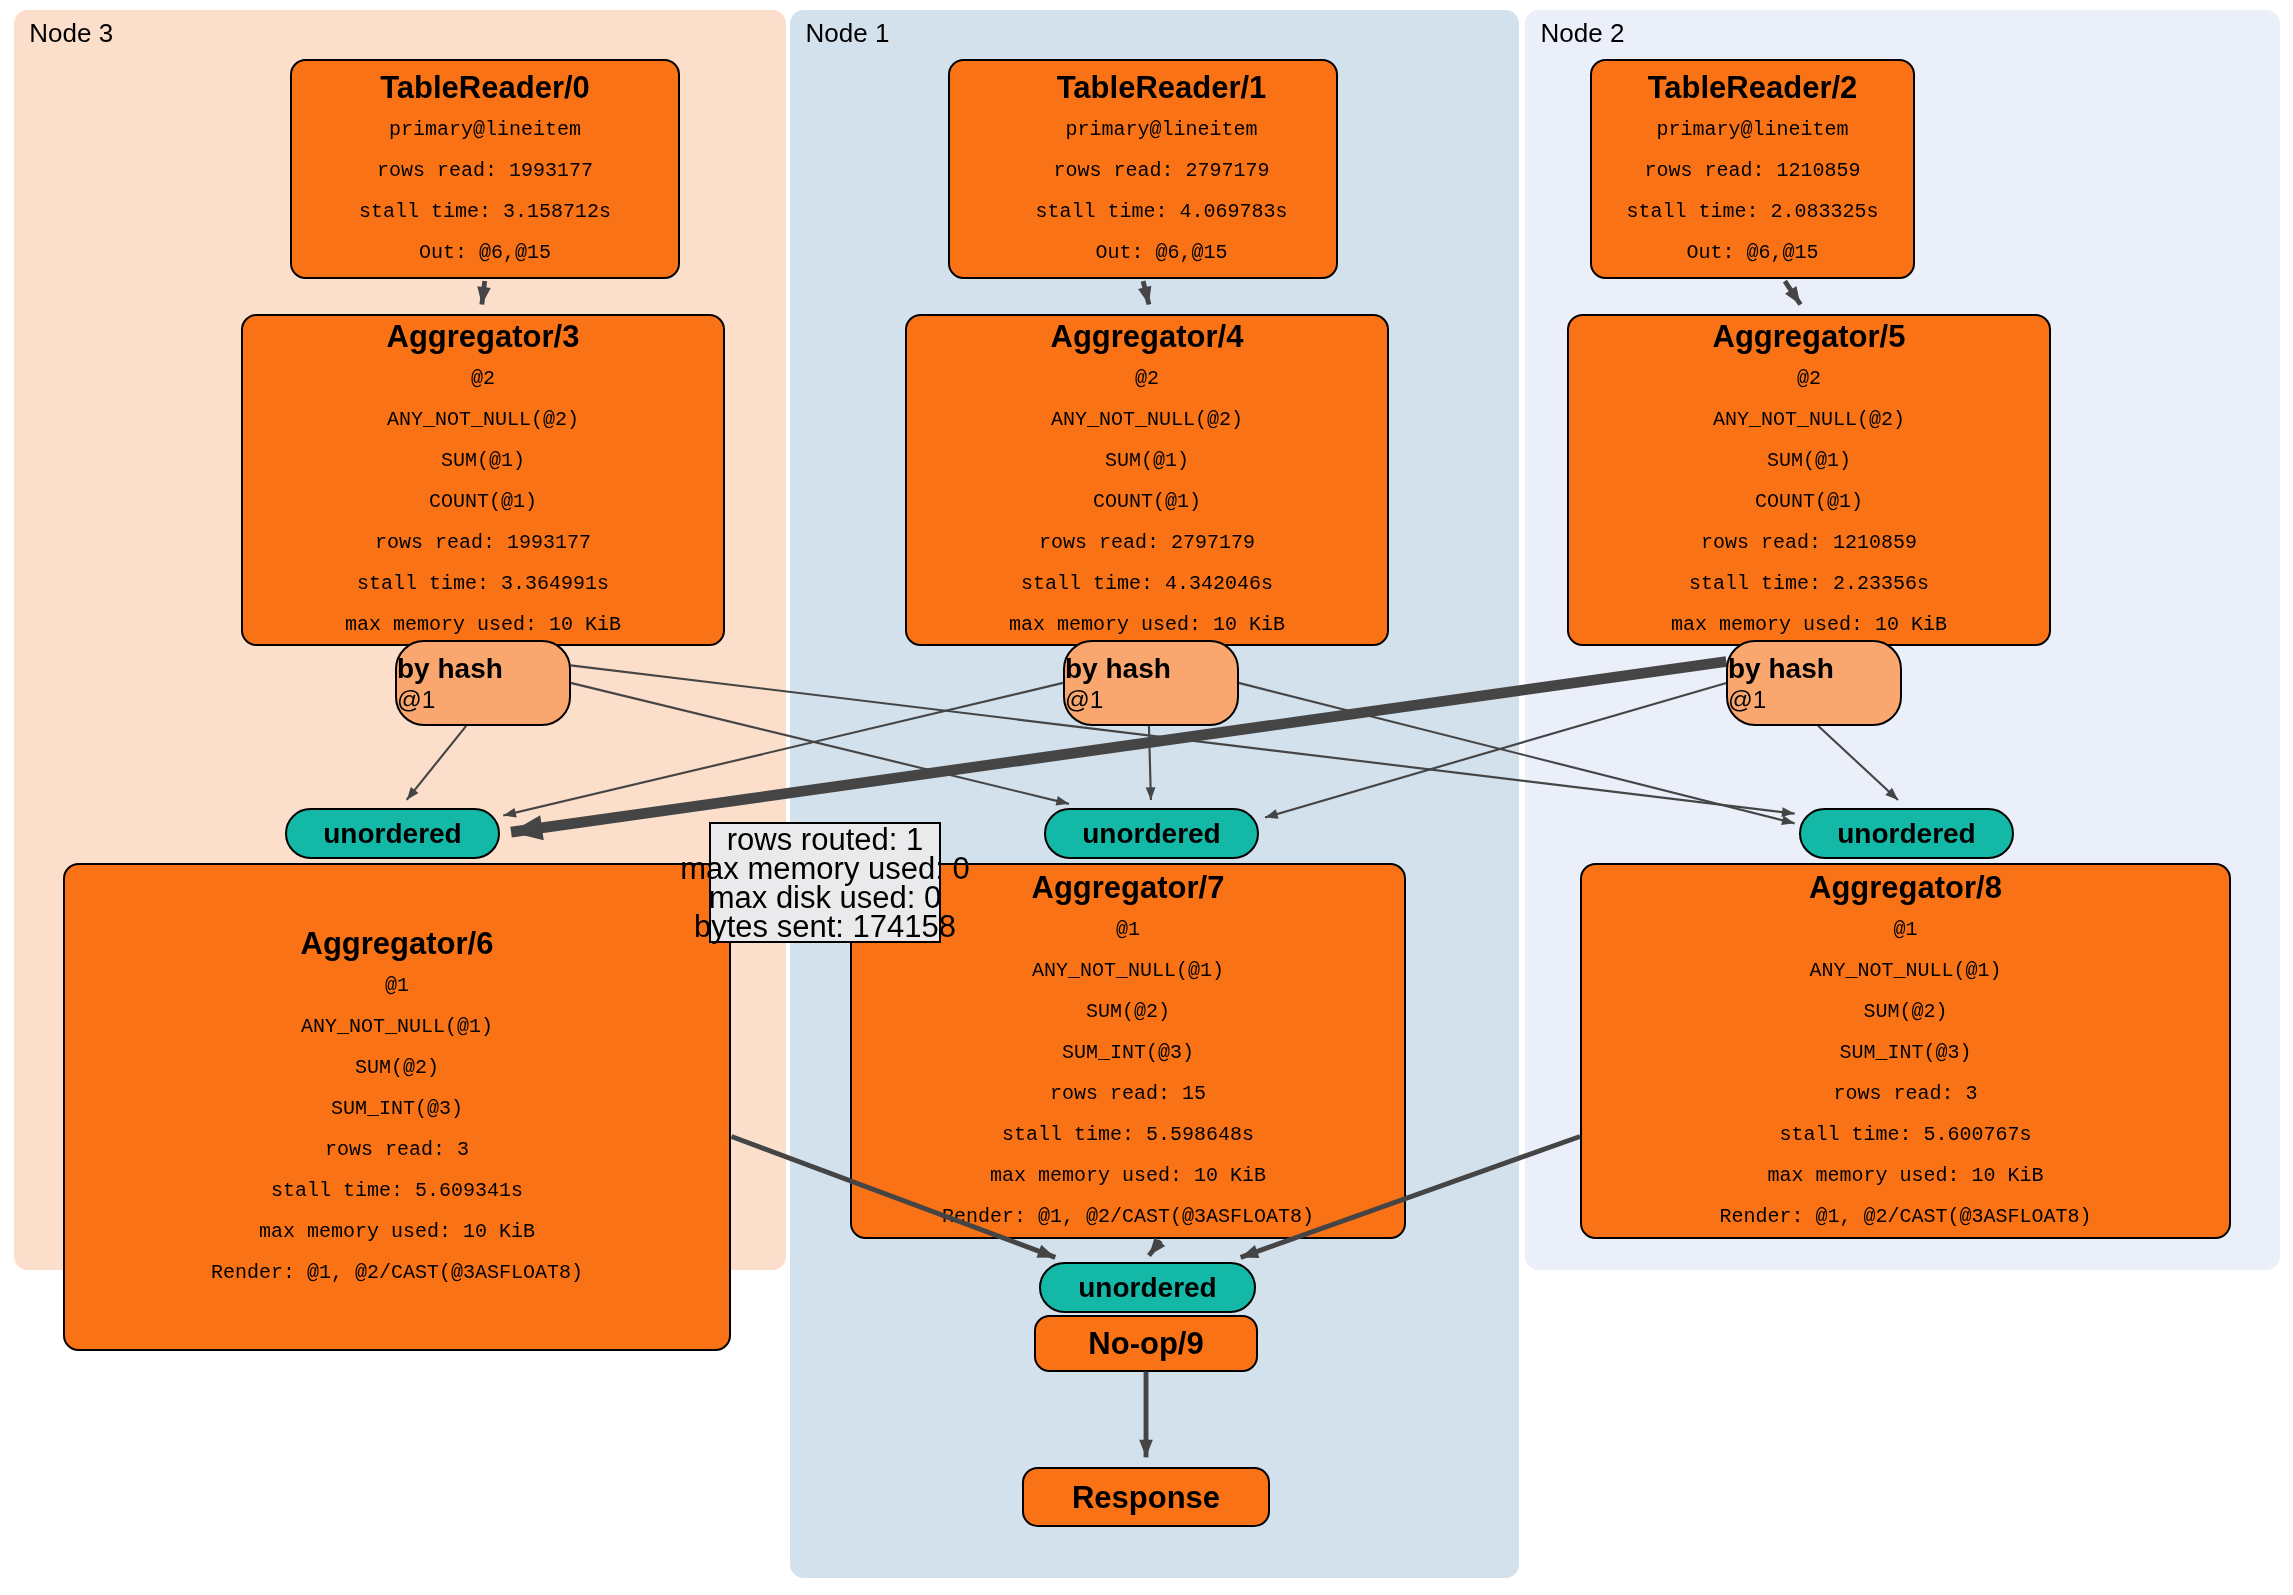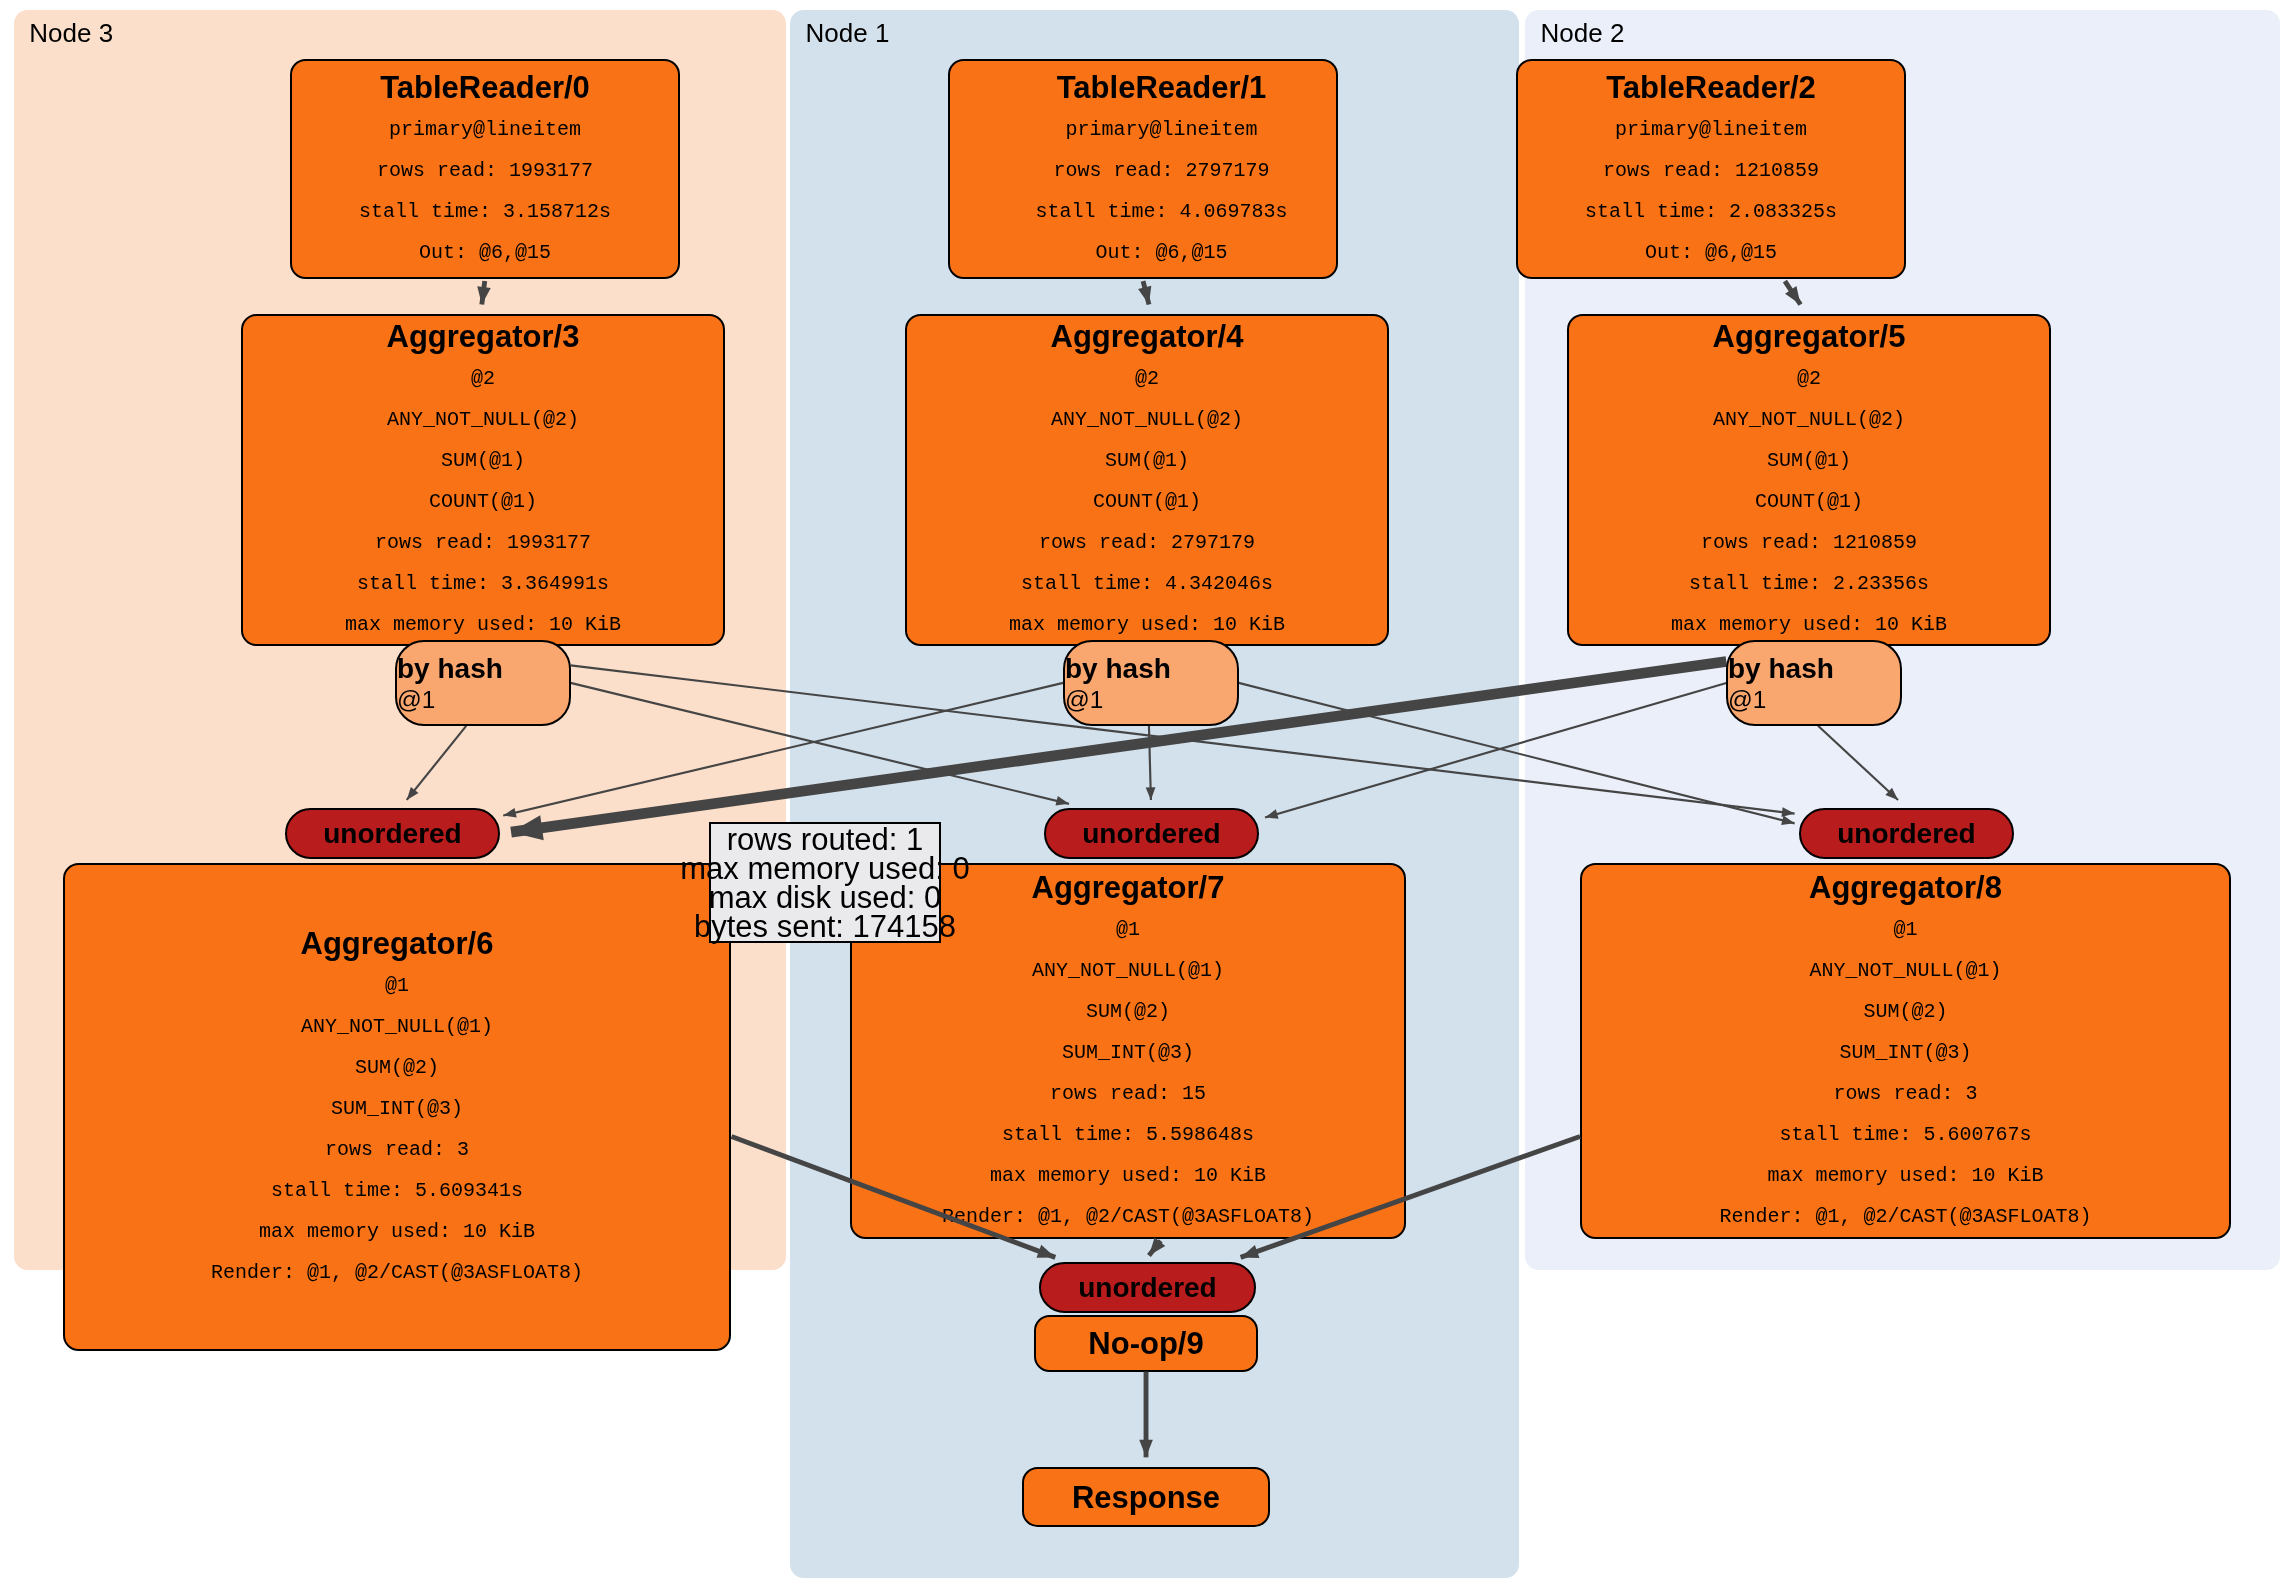--- a/index.html
+++ b/index.html
@@ -14,21 +14,21 @@
         align-items:center;text-align:center;box-sizing:border-box;padding:3.9px 5.9px;}
   .proc .title{font-weight:bold;font-size:31px;line-height:43px;color:#000;}
   .proc .ln{font-size:20px;line-height:41px;color:#000;white-space:nowrap;font-family:Liberation Mono, monospace;}
 
   .router{position:absolute;background:#f9a76f;border:2.9px solid #000;border-radius:29px;
           z-index:5;display:flex;flex-direction:column;justify-content:center;
           align-items:flex-start;box-sizing:border-box;}
   .router .rlabel{font-weight:bold;font-size:28px;line-height:33px;color:#000;}
   .router .rsub{font-size:24.4px;line-height:29px;color:#000;}
 
-  .sync{position:absolute;background:#b91c1c;border:2.9px solid #000;border-radius:27px;
+  .sync{position:absolute;background:#14b8a6;border:2.9px solid #000;border-radius:27px;
         z-index:5;display:flex;justify-content:center;align-items:center;
         font-weight:bold;font-size:28px;color:#000;box-sizing:border-box;}
 
   .tooltip{position:absolute;background:#eaeaec;border:2px solid #000;z-index:6;
            display:flex;flex-direction:column;justify-content:center;align-items:center;
            box-sizing:border-box;}
   .tooltip .tln{font-size:31px;line-height:29px;color:#000;white-space:nowrap;}
 
   svg.edges{position:absolute;left:0;top:0;z-index:4;pointer-events:none;}
   svg.edges line{stroke:#454545;}
@@ -94,21 +94,21 @@
     <div class="ln">stall time: 3.158712s</div>
     <div class="ln">Out: @6,@15</div>
   </div>
   <div class="proc" style="left:948px;top:59px;width:390px;height:220px;padding-left:43px;">
     <div class="title">TableReader/1</div>
     <div class="ln">primary@lineitem</div>
     <div class="ln">rows read: 2797179</div>
     <div class="ln">stall time: 4.069783s</div>
     <div class="ln">Out: @6,@15</div>
   </div>
-  <div class="proc" style="left:1516px;top:59px;width:390px;height:220px;">
+  <div class="proc" style="left:1590px;top:59px;width:325px;height:220px;">
     <div class="title">TableReader/2</div>
     <div class="ln">primary@lineitem</div>
     <div class="ln">rows read: 1210859</div>
     <div class="ln">stall time: 2.083325s</div>
     <div class="ln">Out: @6,@15</div>
   </div>
 
   <div class="proc" style="left:241px;top:314px;width:484px;height:332px;">
     <div class="title">Aggregator/3</div>
     <div class="ln">@2</div>

